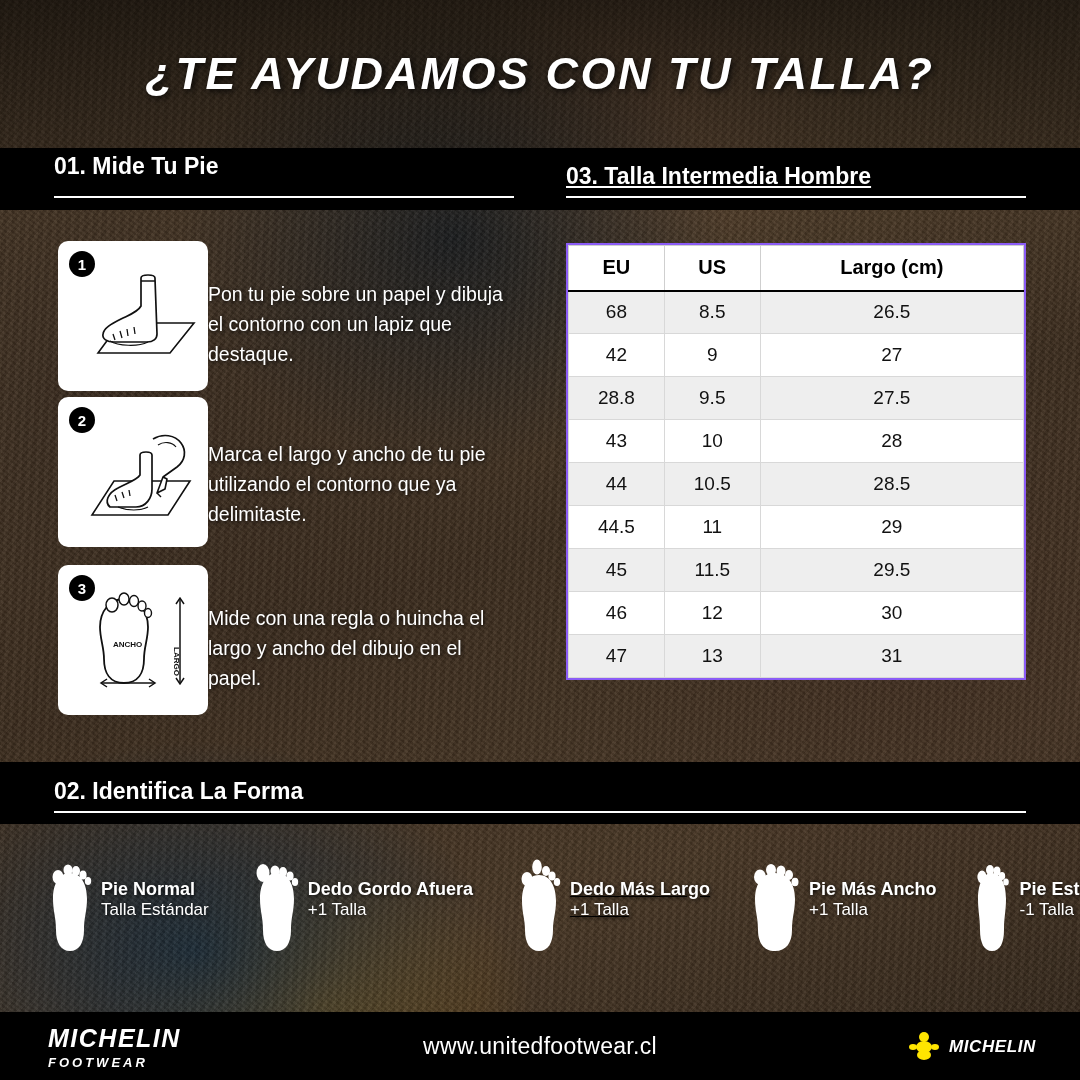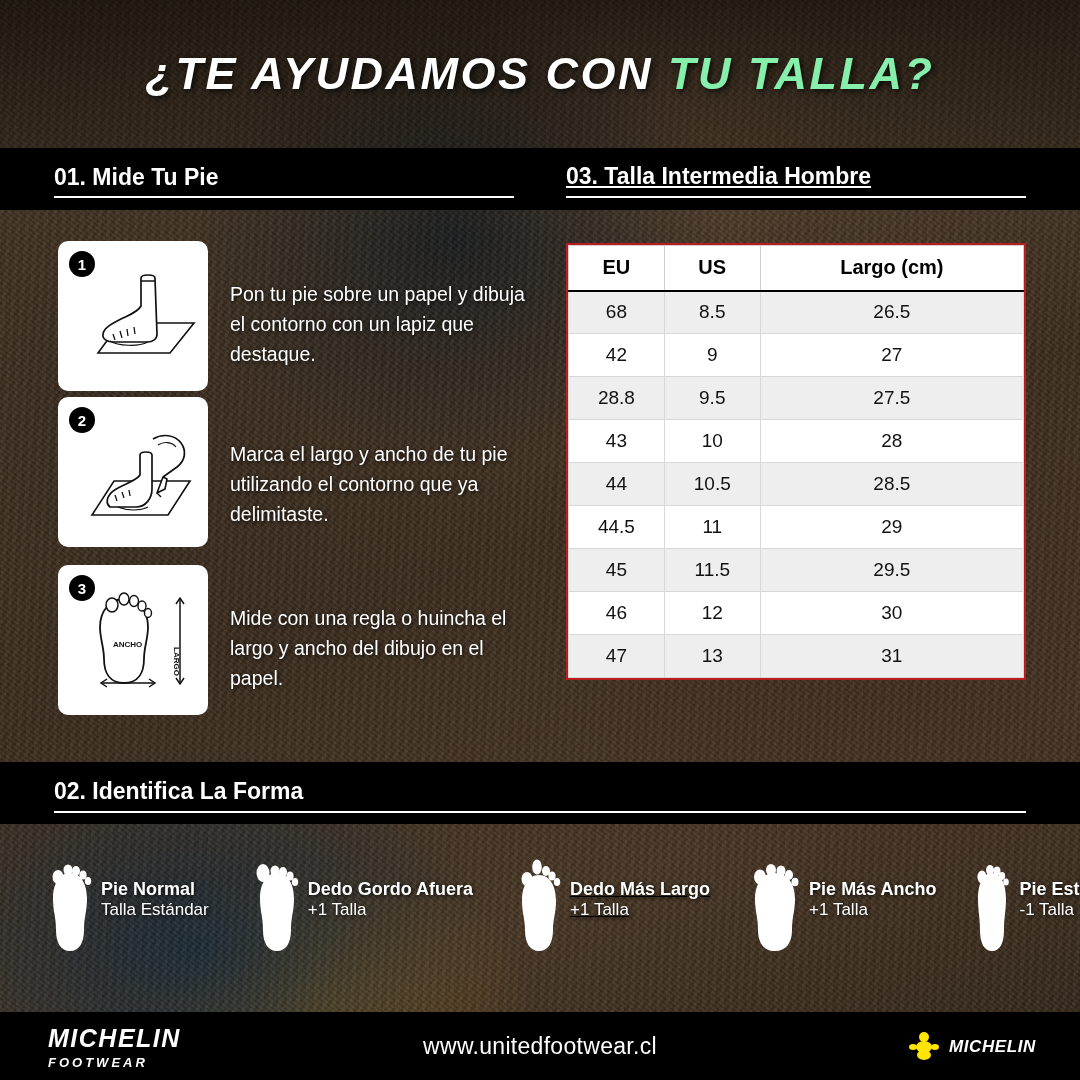--- a/index.html
+++ b/index.html
@@ -50,38 +50,38 @@
     background: linear-gradient(to bottom, rgba(0,0,0,.55), rgba(0,0,0,.25));
   }
   .title {
     position: relative;
     font-size: 45px; font-weight: 700; font-style: italic;
     letter-spacing: 2.5px;
     color: #ffffff;
     text-shadow: 2px 2px 6px rgba(0,0,0,.8);
     white-space: nowrap;
   }
-  .title .accent { color: #86efac; }
+  .title .accent { color: #ffffff; }
 
   
   .strip {
     position: absolute; left: 0; width: 1080px;
     background: #000000;
   }
   #strip-top { top: 148px; height: 62px; }
   #strip-mid { top: 762px; height: 62px; }
   #strip-bottom { top: 1012px; height: 68px; }
 
   .sec-head {
     position: absolute;
     color: #ffffff;
     font-size: 23px; font-weight: 700;
     white-space: nowrap;
   }
-  #sec1-title { left: 54px; top: 164px; }
+  #sec1-title { left: 54px; top: 153px; }
   #sec3-title { left: 566px; top: 163px; text-decoration: underline; }
   #sec2-title { left: 54px; top: 778px; }
 
   .rule {
     position: absolute; height: 2px; background: #ffffff;
   }
   #rule1 { left: 54px; top: 196px; width: 460px; }
   #rule3 { left: 566px; top: 196px; width: 460px; }
   #rule2 { left: 54px; top: 811px; width: 972px; }
 
@@ -103,35 +103,34 @@
     overflow: hidden;
   }
   .step-num {
     position: absolute; left: 11px; top: 10px;
     width: 26px; height: 26px; border-radius: 50%;
     background: #000; color: #fff;
     font-size: 15px; font-weight: 700;
     display: flex; align-items: center; justify-content: center;
   }
   .step-text {
-    margin-left: 22px;
     width: 300px;
     color: #ffffff;
     font-size: 19.5px; line-height: 30px;
     text-shadow: 1px 1px 4px rgba(0,0,0,.85);
     padding-top: 38px;
   }
   #step-2 .step-text { padding-top: 42px; }
   #step-3 .step-text { padding-top: 38px; }
 
   
   .table-wrap {
     position: absolute; left: 566px; top: 243px;
     width: 460px;
-    border: 2px solid #b91c1c;
+    border: 2px solid #8b5cf6;
     background: #fff;
   }
   table { border-collapse: collapse; width: 100%; }
   th {
     background: #ffffff;
     color: #000;
     font-size: 20px; font-weight: 700;
     height: 45px;
     border: 1px solid #cfcfcf;
     border-bottom: 2px solid #000;

